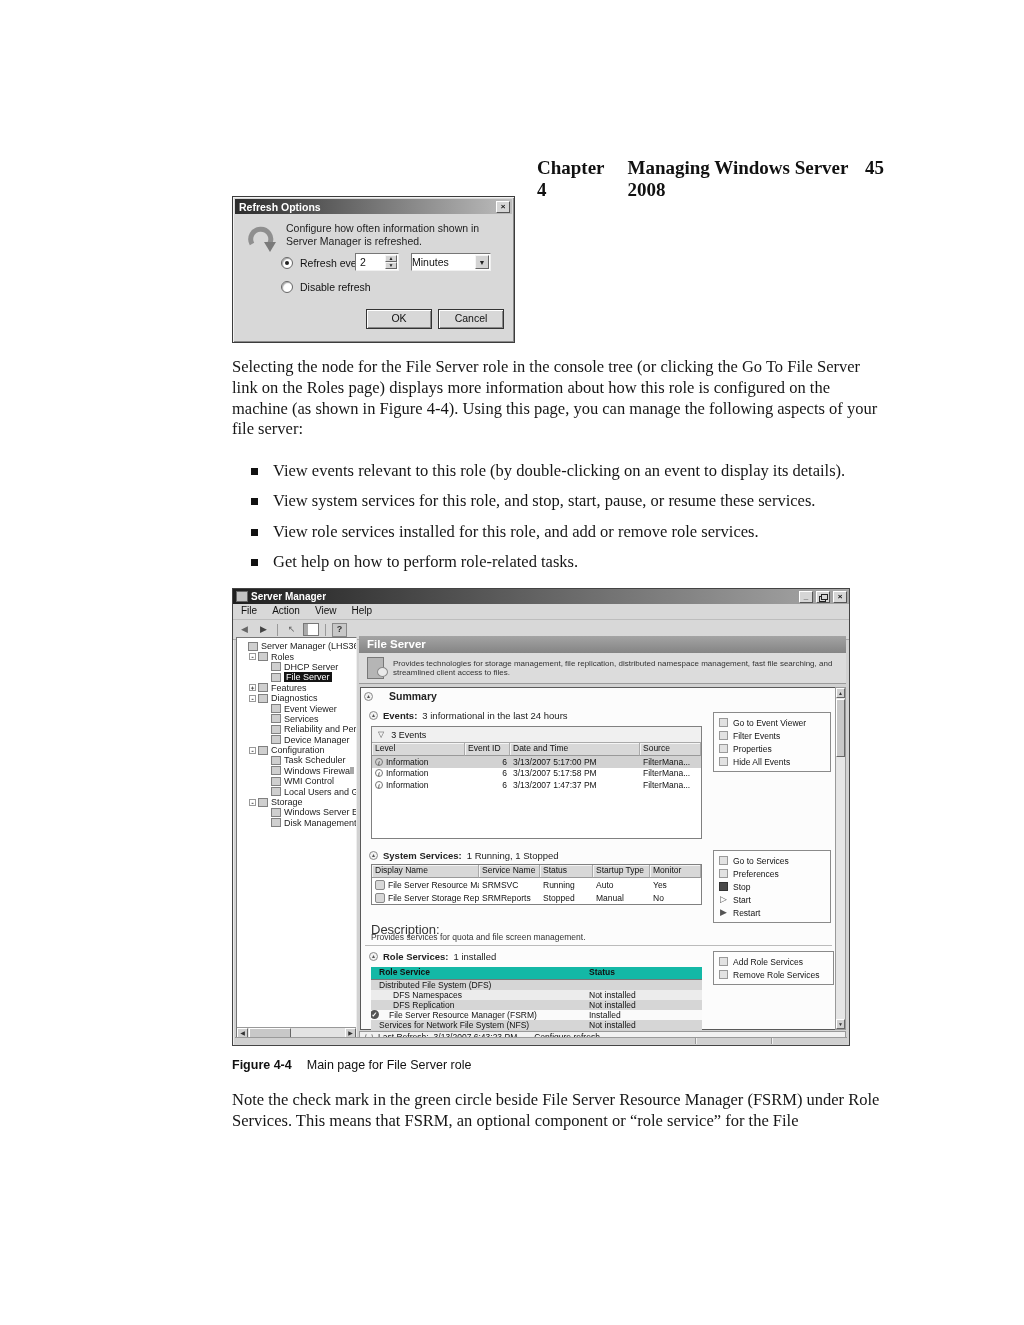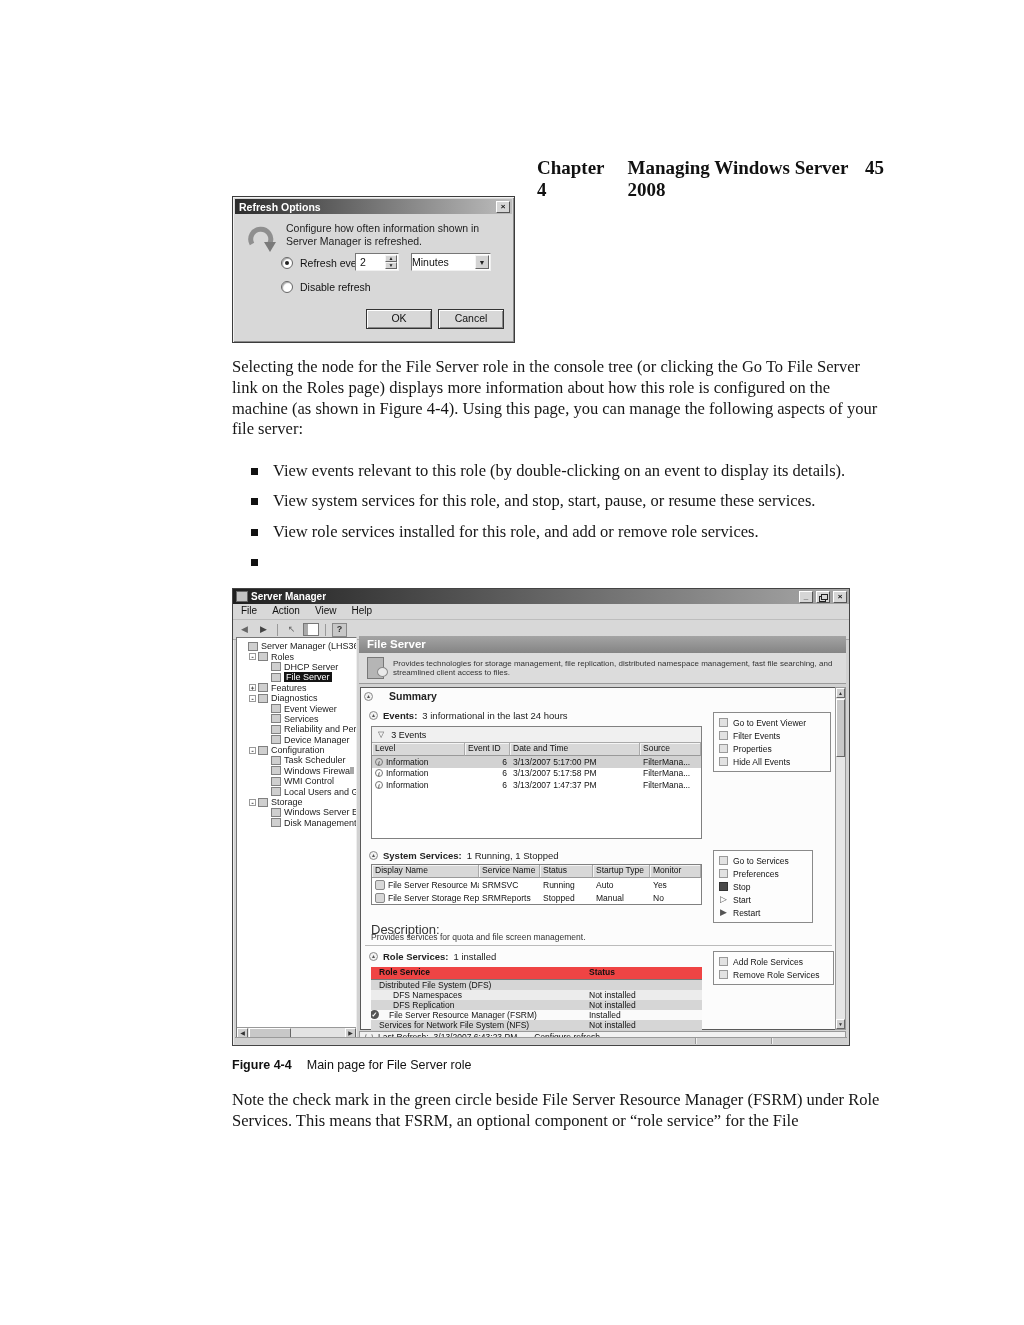--- a/index.html
+++ b/index.html
@@ -96,36 +96,36 @@
   .filter-glyph{color:#555;font-size:8px;}
   .egrid{display:grid;grid-template-columns:93px 45px 130px 1fr;}
   .ehead{background:#d8d8d8;border-bottom:1px solid #999;border-right:1px solid #aaa;box-shadow:inset 1px 1px 0 #f5f5f5;font-size:8.5px;height:12px;line-height:11px;padding:0 3px;overflow:hidden;}
   .ecell{font-size:8.5px;height:11.5px;padding:0 3px;overflow:hidden;white-space:nowrap;display:flex;align-items:center;gap:3px;}
   .erow0 .ecell{background:#d2d2d2;}
   .num{justify-content:flex-end;}
   .info{width:8px;height:8px;border-radius:50%;border:1px solid #777;color:#555;font:italic bold 6.5px/7.5px "Liberation Serif",serif;text-align:center;flex:none;box-sizing:border-box;}
 
   .cmdbox{position:absolute;border:1px solid #8a8a8a;background:#fdfdfd;padding:3px 5px;box-sizing:border-box;}
   #ecmds{left:352px;top:24px;width:118px;}
-  #sscmds{left:352px;top:162px;width:100px;}
+  #sscmds{left:352px;top:162px;width:118px;}
   #rscmds{left:352px;top:263px;width:121px;}
   .cmd{display:flex;align-items:center;gap:5px;height:13px;font-size:8.5px;white-space:nowrap;}
   .cicon{width:9px;height:9px;border:1px solid #999;background:#e2e2e2;flex:none;font-size:7px;line-height:8px;text-align:center;color:#444;box-sizing:border-box;}
   .cicon.stop{background:#4a4a4a;border-color:#333;}
   .cicon.play{border:none;background:none;font-size:9px;line-height:9px;color:#555;}
 
   .sbox{position:absolute;left:10px;top:176px;width:331px;height:41px;border:1px solid #808080;background:#fff;box-sizing:border-box;}
   .sgrid{display:grid;grid-template-columns:107px 61px 53px 57px 1fr;}
   .scell{font-size:8.5px;height:13px;padding:0 3px;overflow:hidden;white-space:nowrap;display:flex;align-items:center;gap:3px;}
   .svc-icon{width:8px;height:8px;border:1px solid #888;background:#d8d8d8;border-radius:2px;flex:none;}
   .desc1{position:absolute;left:10px;top:234px;font-size:13px;color:#333;}
   .desc2{position:absolute;left:10px;top:244px;font-size:8.5px;color:#333;}
   .hr{position:absolute;left:4px;right:4px;top:257px;border-top:1px solid #bbb;}
 
-  .rbox{position:absolute;left:10px;top:279px;width:331px;height:62px;background:#ef4444;box-sizing:border-box;}
+  .rbox{position:absolute;left:10px;top:279px;width:331px;height:62px;background:#14b8a6;box-sizing:border-box;}
   .rgrid{display:grid;grid-template-columns:210px 1fr;}
   .rhead{font-weight:bold;font-size:8.5px;height:12px;line-height:11px;padding:0 3px 0 8px;border-bottom:1px solid #777;}
   .rcell{font-size:8.5px;height:10px;line-height:10px;padding:0 3px 0 8px;overflow:hidden;white-space:nowrap;position:relative;}
   .rind{padding-left:22px;}
   .rbg1{background:#d6d6d6;}.rbg2{background:#ececec;}.rbg3{background:#fafafa;}
   .chk{position:absolute;left:-1px;top:0px;width:9px;height:9px;border-radius:50%;background:#555;color:#fff;font:bold 7px/9px "Liberation Sans",sans-serif;text-align:center;}
   .fsrm-name{padding-left:10px;}
 
   .lrrow{position:absolute;left:0;right:0;top:395px;height:12px;border:1px solid #999;background:#f1f1f1;display:flex;align-items:center;gap:5px;padding:0 5px;font-size:8.5px;box-sizing:border-box;white-space:nowrap;}
   .refr-icon{width:8px;height:8px;border-radius:50%;border:1.5px solid #8a8a8a;border-top-color:transparent;flex:none;box-sizing:border-box;}
@@ -188,20 +188,21 @@
     <div class="bullet">
         <span class="sq"></span>
         <span>View system services for this role, and stop, start, pause, or resume these services.</span>
       </div>
     <div class="bullet">
         <span class="sq"></span>
         <span>View role services installed for this role, and add or remove role services.</span>
       </div>
     <div class="bullet">
         <span class="sq"></span>
+        <span>Get help on how to perform role-related tasks.</span>
       </div>
   </div>
 
   <div class="sm">
     <div class="sm-tb">
       <span class="sm-tb-icon"></span>
       <span>Server Manager</span>
       <span class="cap-sp"></span>
       <span class="capbtn min">_</span>
       <span class="capbtn rest"></span>

